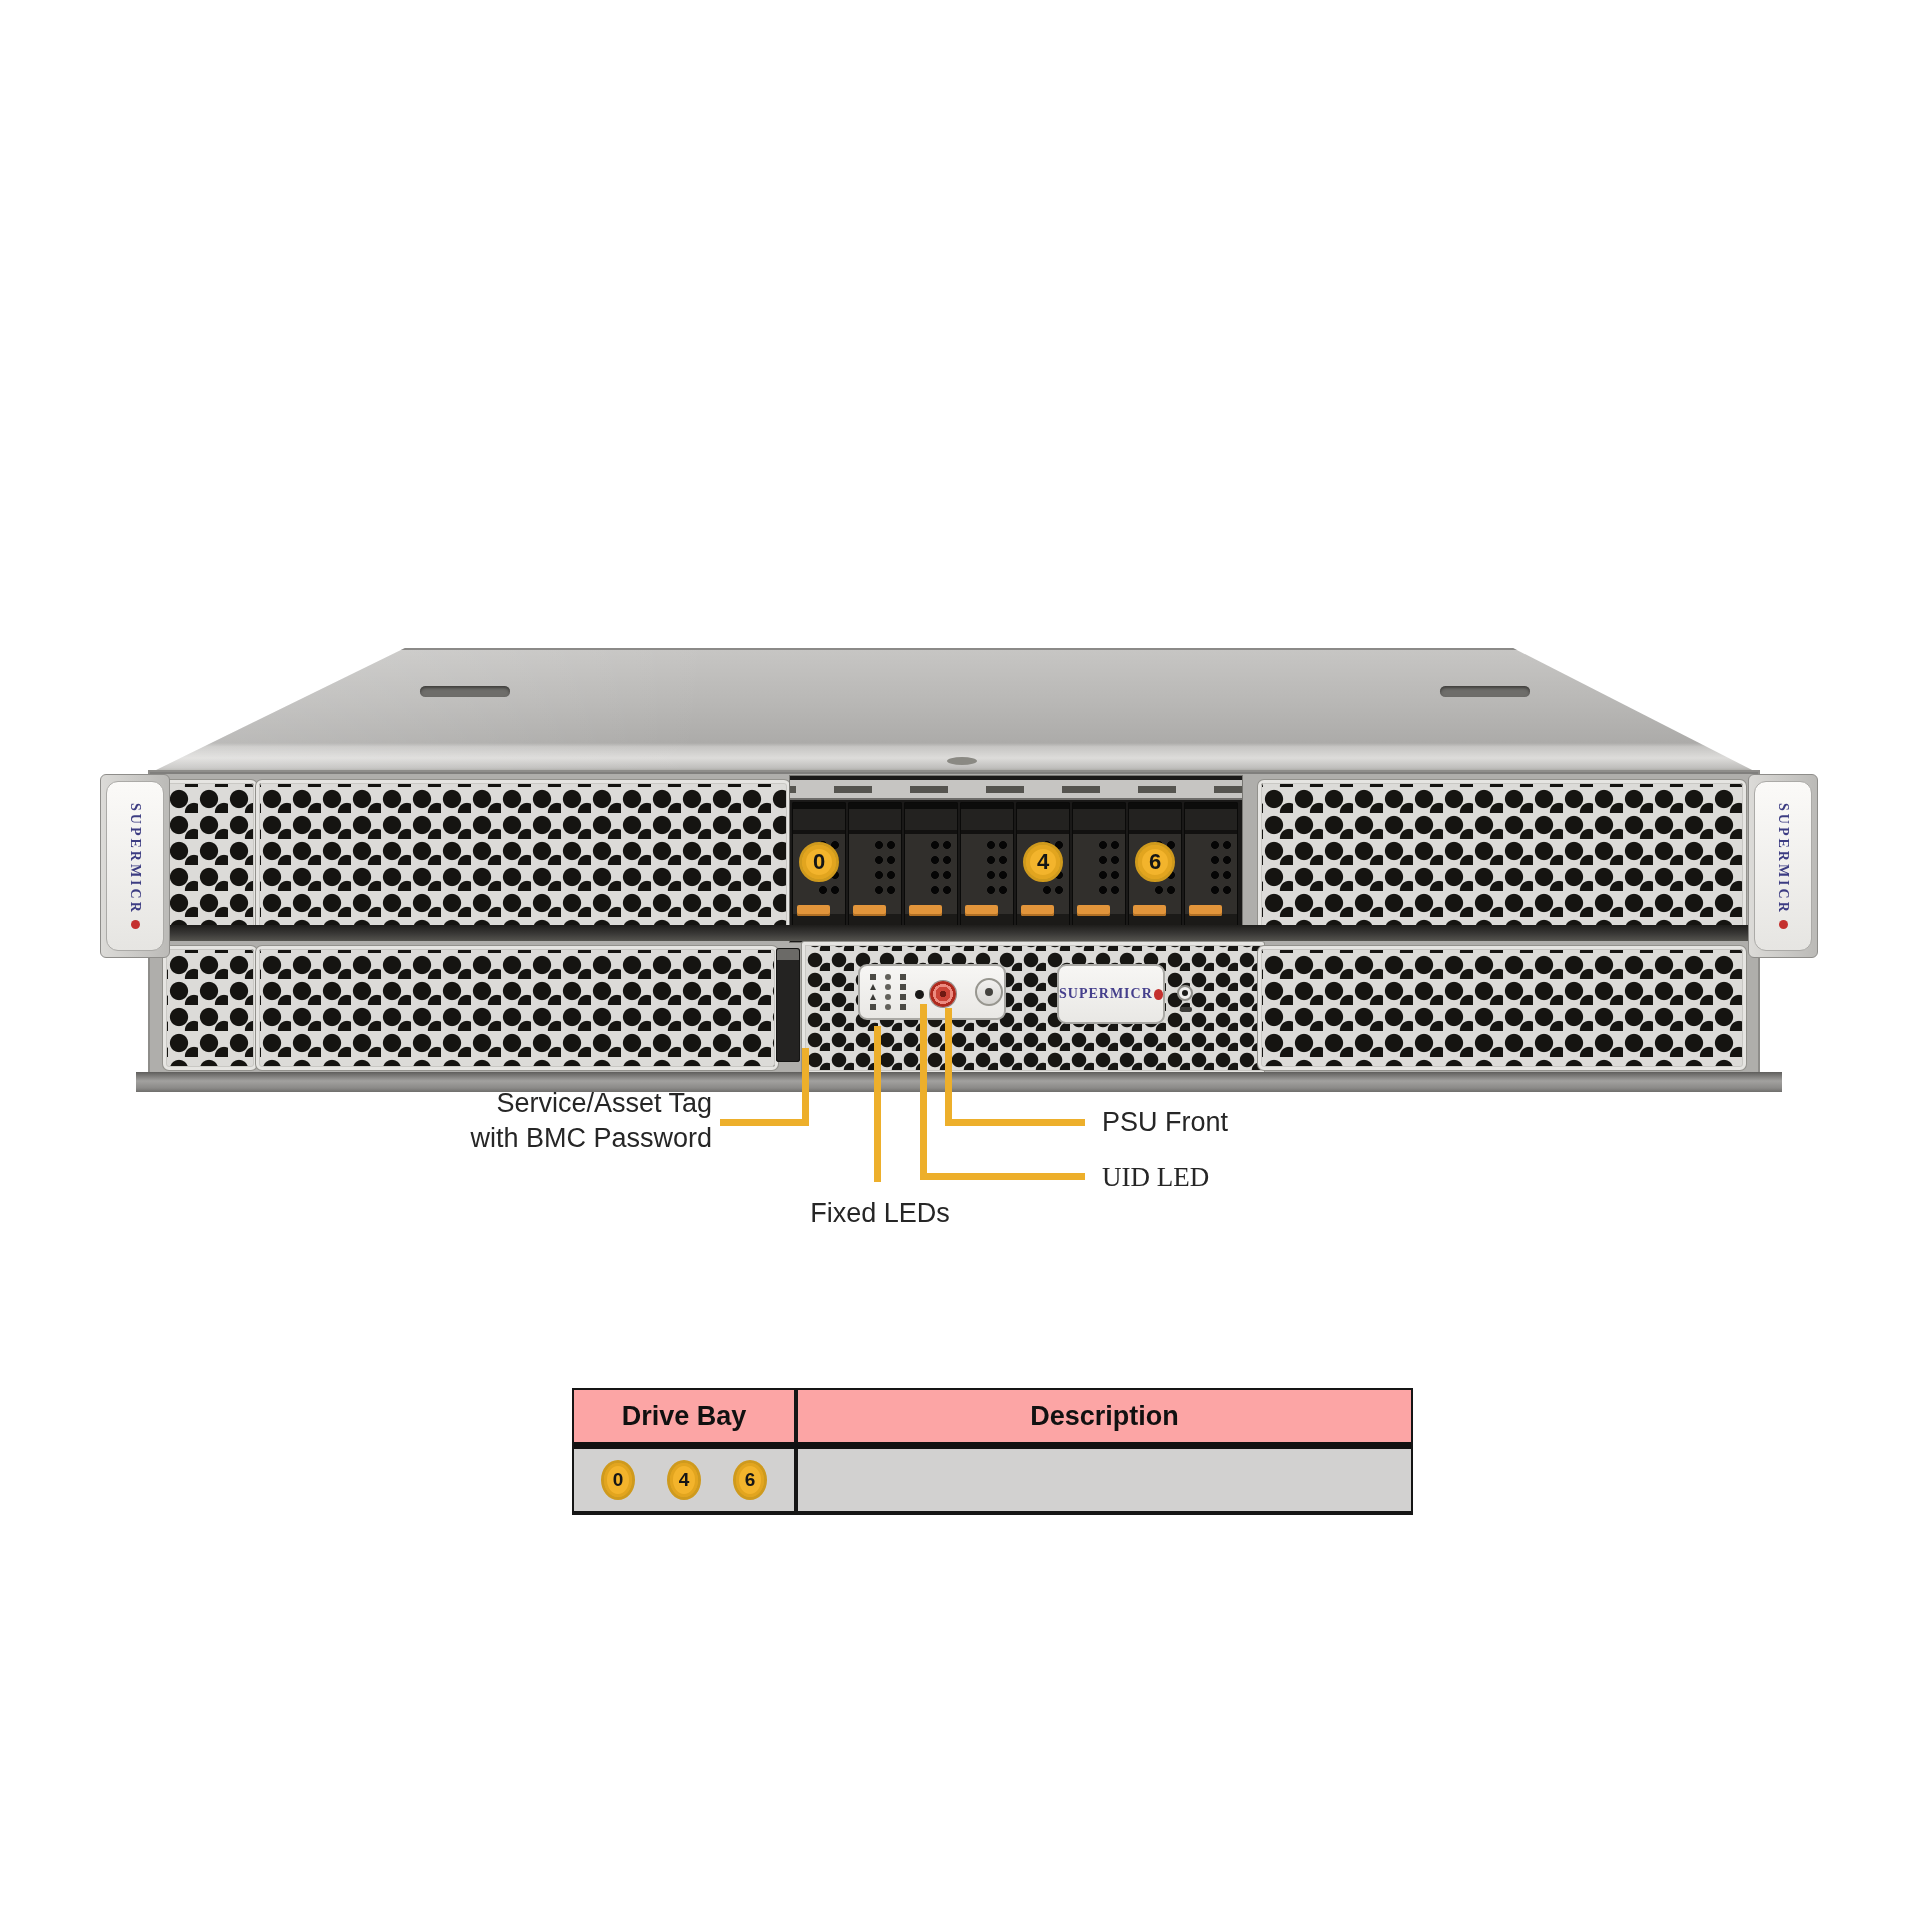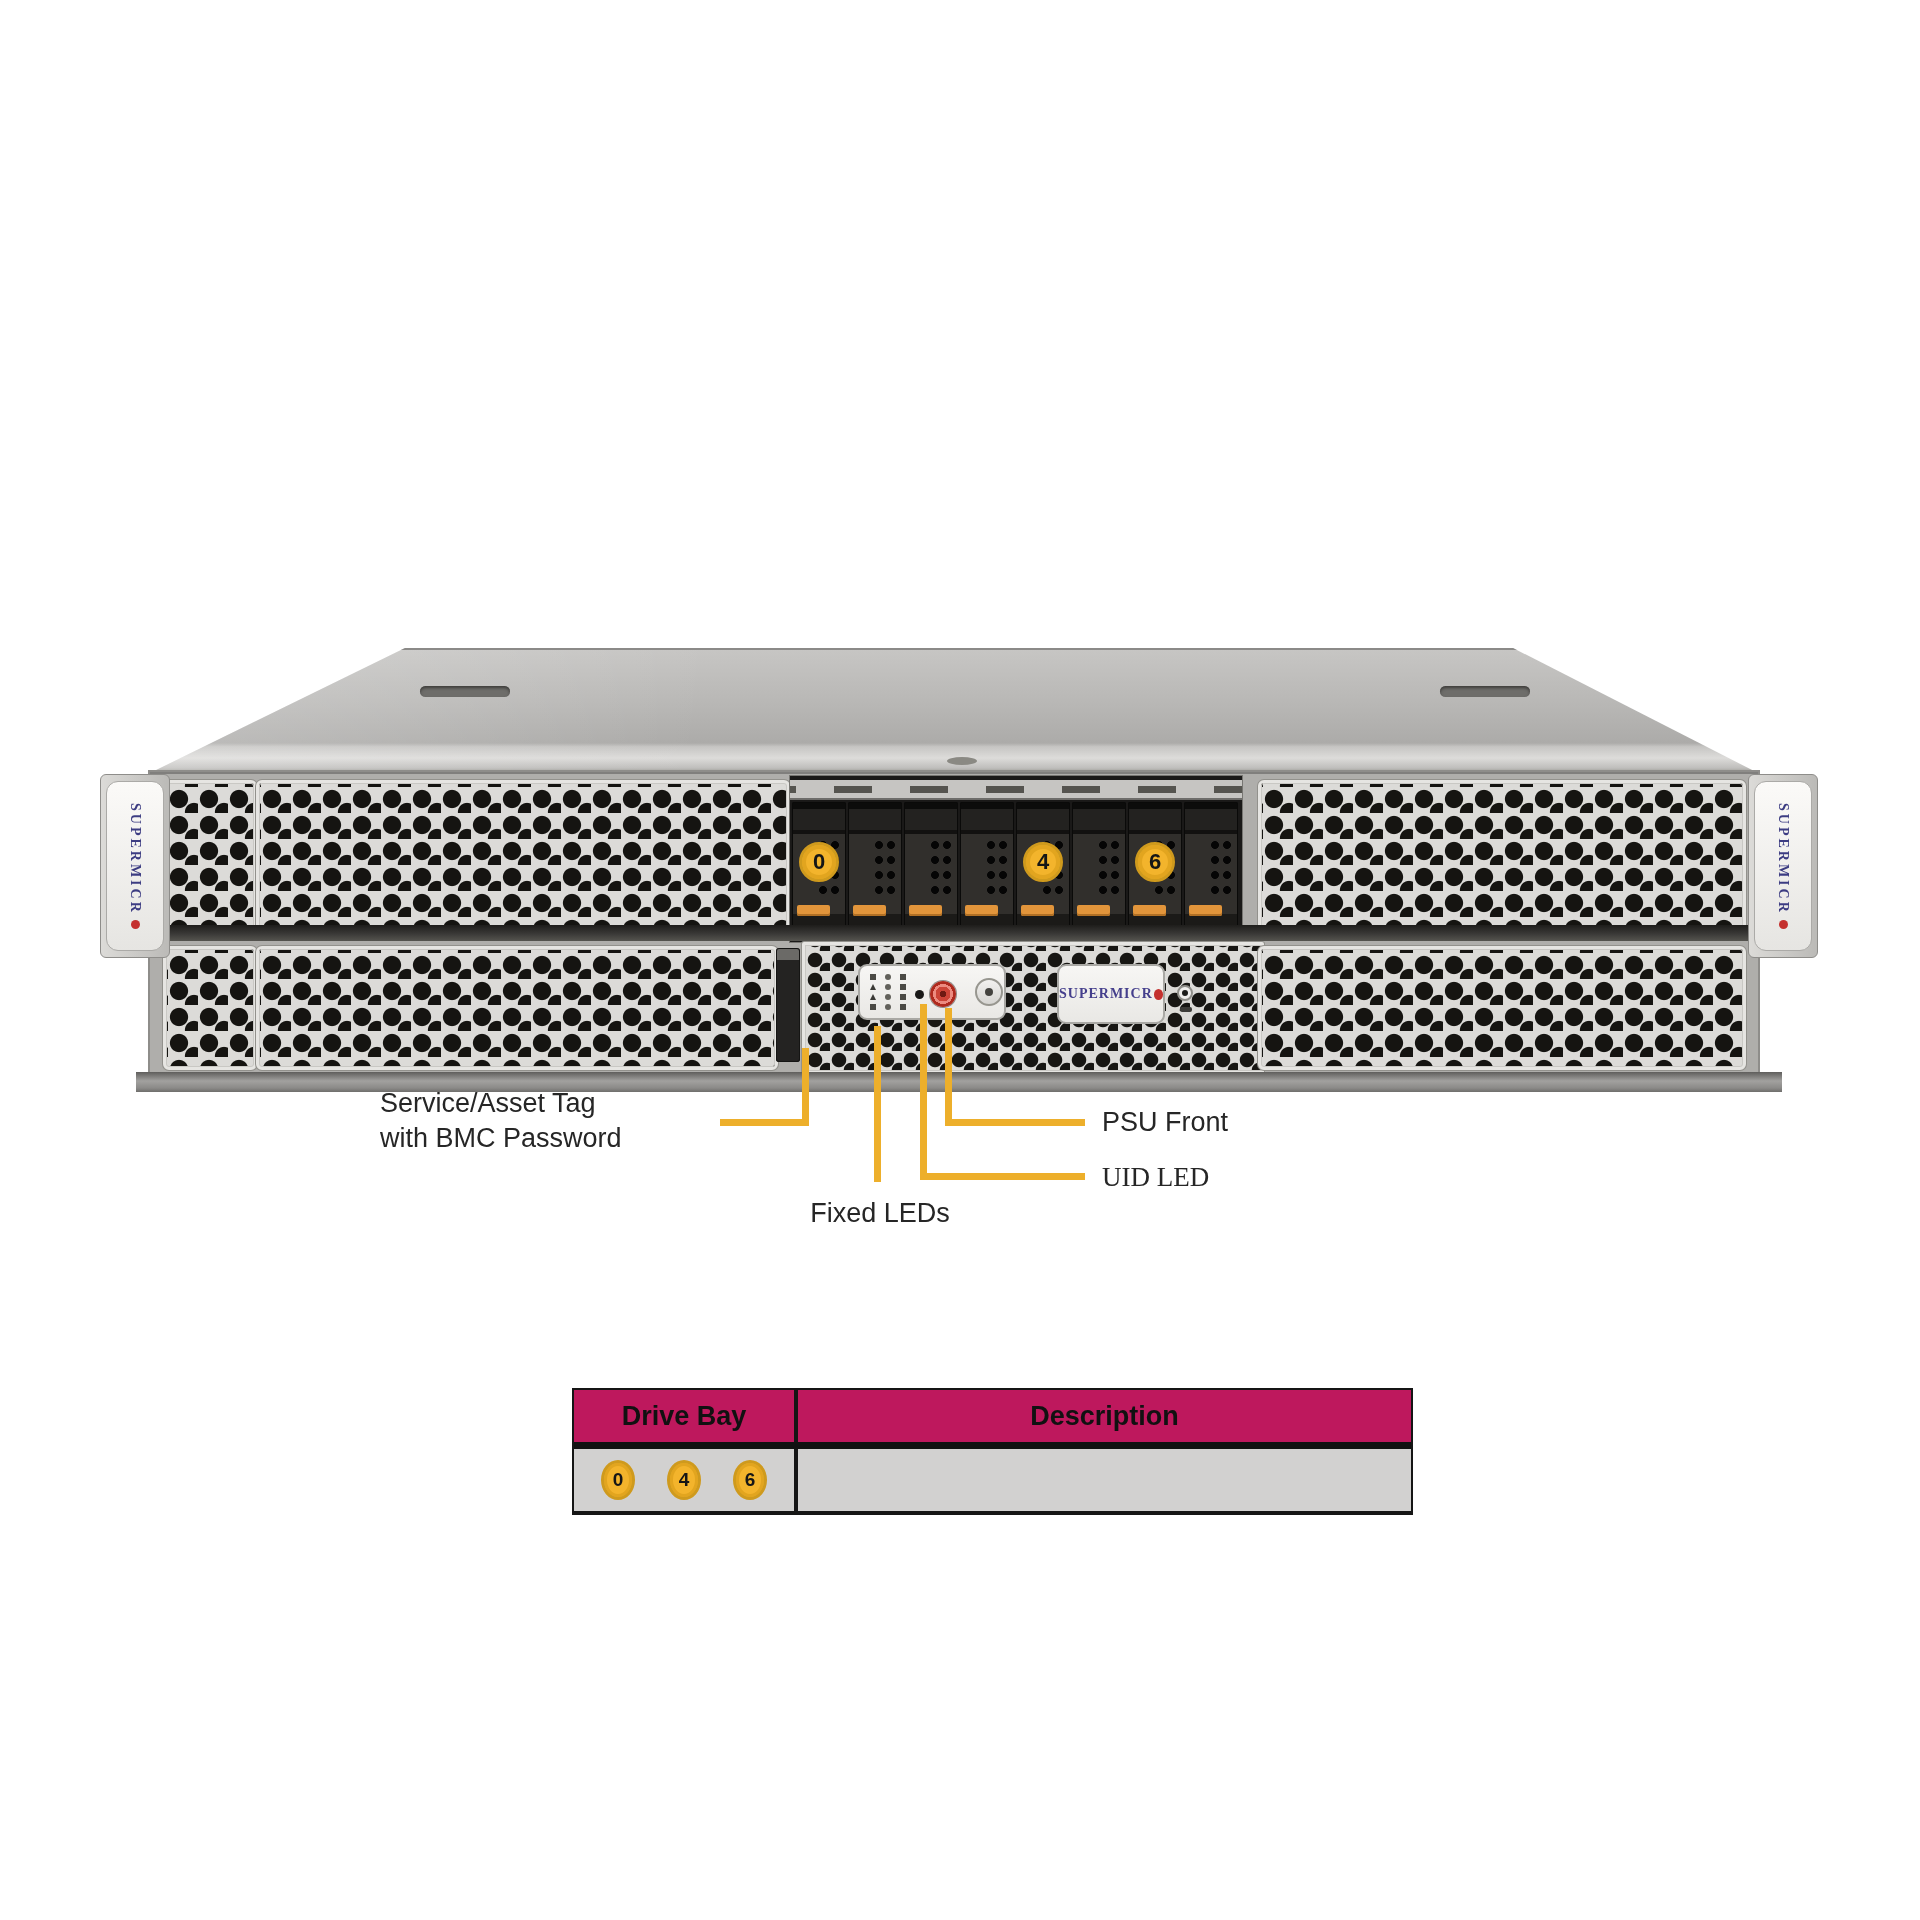--- a/index.html
+++ b/index.html
@@ -92,21 +92,21 @@
   .rail{left:136px;top:1072px;width:1646px;height:20px;
         background:linear-gradient(#5F5E5C,#A2A19F 45%,#8B8A88 80%,#6F6E6C);}
 
   
   .lead{background:#EDAF2B;}
   .callout{font-size:27px;color:#262626;line-height:35px;white-space:nowrap;}
 
   
   .dtable{left:572px;top:1388px;width:841px;border:2px solid #151515;border-bottom-width:4px;box-sizing:border-box;background:#fff;}
   .trow{display:flex;}
-  .trow.head{height:52px;background:#be185d;border-bottom:7px solid #111;}
+  .trow.head{height:52px;background:#fca5a5;border-bottom:7px solid #111;}
   .trow.body{height:62px;background:#D2D1D0;}
   .tcell{display:flex;align-items:center;justify-content:center;box-sizing:border-box;}
   .tcell.c1{width:224px;border-right:4px solid #151515;}
   .tcell.c2{flex:1;}
   .thead-txt{font-size:27px;font-weight:bold;color:#111;}
   .tdesc{font-size:25px;color:#1c1c1c;}
   .tbadges{display:flex;gap:32px;}
   .tbadge{width:34px;height:40px;border-radius:50%;background:#F3B42C;border:3px solid #CF9A1D;
         box-shadow:inset 0 0 0 3px #E2A51F;display:flex;align-items:center;justify-content:center;
         font-size:19px;font-weight:bold;color:#161616;box-sizing:border-box;}
@@ -234,21 +234,21 @@
   </div>
 
   <div class="abs lead" style="left:802px;top:1048px;width:7px;height:78px;"></div>
   <div class="abs lead" style="left:720px;top:1119px;width:89px;height:7px;"></div>
   <div class="abs lead" style="left:874px;top:1026px;width:7px;height:156px;"></div>
   <div class="abs lead" style="left:945px;top:1008px;width:7px;height:118px;"></div>
   <div class="abs lead" style="left:945px;top:1119px;width:140px;height:7px;"></div>
   <div class="abs lead" style="left:920px;top:1004px;width:7px;height:176px;"></div>
   <div class="abs lead" style="left:920px;top:1173px;width:165px;height:7px;"></div>
 
-  <div class="abs callout" style="left:380px;top:1086px;width:332px;text-align:left;">
+  <div class="abs callout" style="left:380px;top:1086px;width:332px;text-align:right;">
     <div>Service/Asset Tag</div>
     <div>with BMC Password</div>
   </div>
   <div class="abs callout" style="left:750px;top:1196px;width:260px;text-align:center;">Fixed LEDs</div>
   <div class="abs callout" style="left:1102px;top:1105px;">PSU Front</div>
   <div class="abs callout" style="left:1102px;top:1160px;font-family:Liberation Serif, serif;">UID LED</div>
 
   <div class="abs dtable">
     <div class="trow head">
       <div class="tcell c1">

